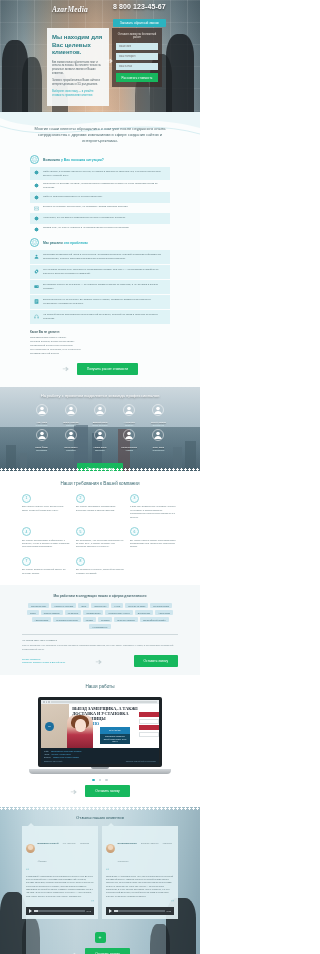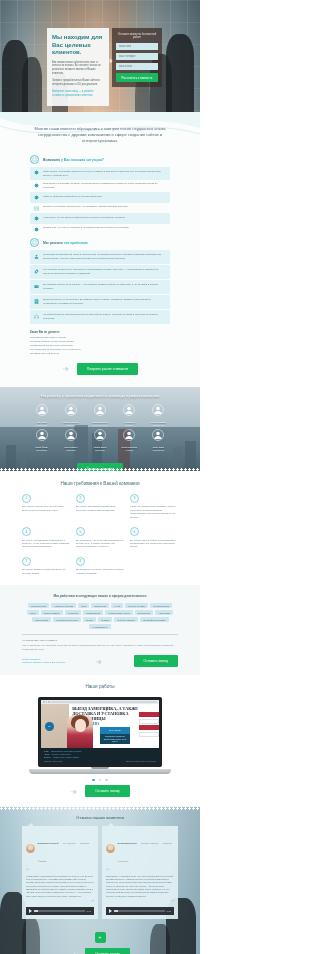--- a/index.html
+++ b/index.html
@@ -241,20 +241,29 @@
 
   <section class="hero">
     <div class="hero-window-grid"></div>
     <div class="silhouette sil-a"></div>
     <div class="silhouette sil-a2"></div>
     <div class="silhouette sil-b"></div>
     <div class="silhouette sil-c"></div>
     <div class="silhouette sil-d"></div>
     <div class="silhouette sil-e"></div>
 
+    <div class="topbar">
+      <div class="logo">
+        <span class="mark">AzarMedia</span>
+      </div>
+      <div class="phone-wrap">
+        <div class="phone">8 800 123-45-67</div>
+        <button class="callback-btn">Заказать обратный звонок</button>
+      </div>
+    </div>
 
     <div class="hero-card">
       <h1>Мы находим для Вас целевых клиентов.</h1>
       <p>Без ежемесячных абонентских плат и оплаты за показы. Вы платите только за реальные заявки и звонки от Ваших клиентов.</p>
       <p>Заявки с проработанных Вами сайтов и интернет-рекламы в 3-5 раз дешевле.</p>
       <div class="link">Выберите свою нишу — и узнайте стоимость привлечения клиентов</div>
     </div>
 
     <svg class="hero-hand" viewBox="0 0 24 18">
       <path d="M2 9h10l-3-3 2-2 7 6-7 6-2-2 3-3H2z" fill="#ffffff" opacity=".85"></path>

